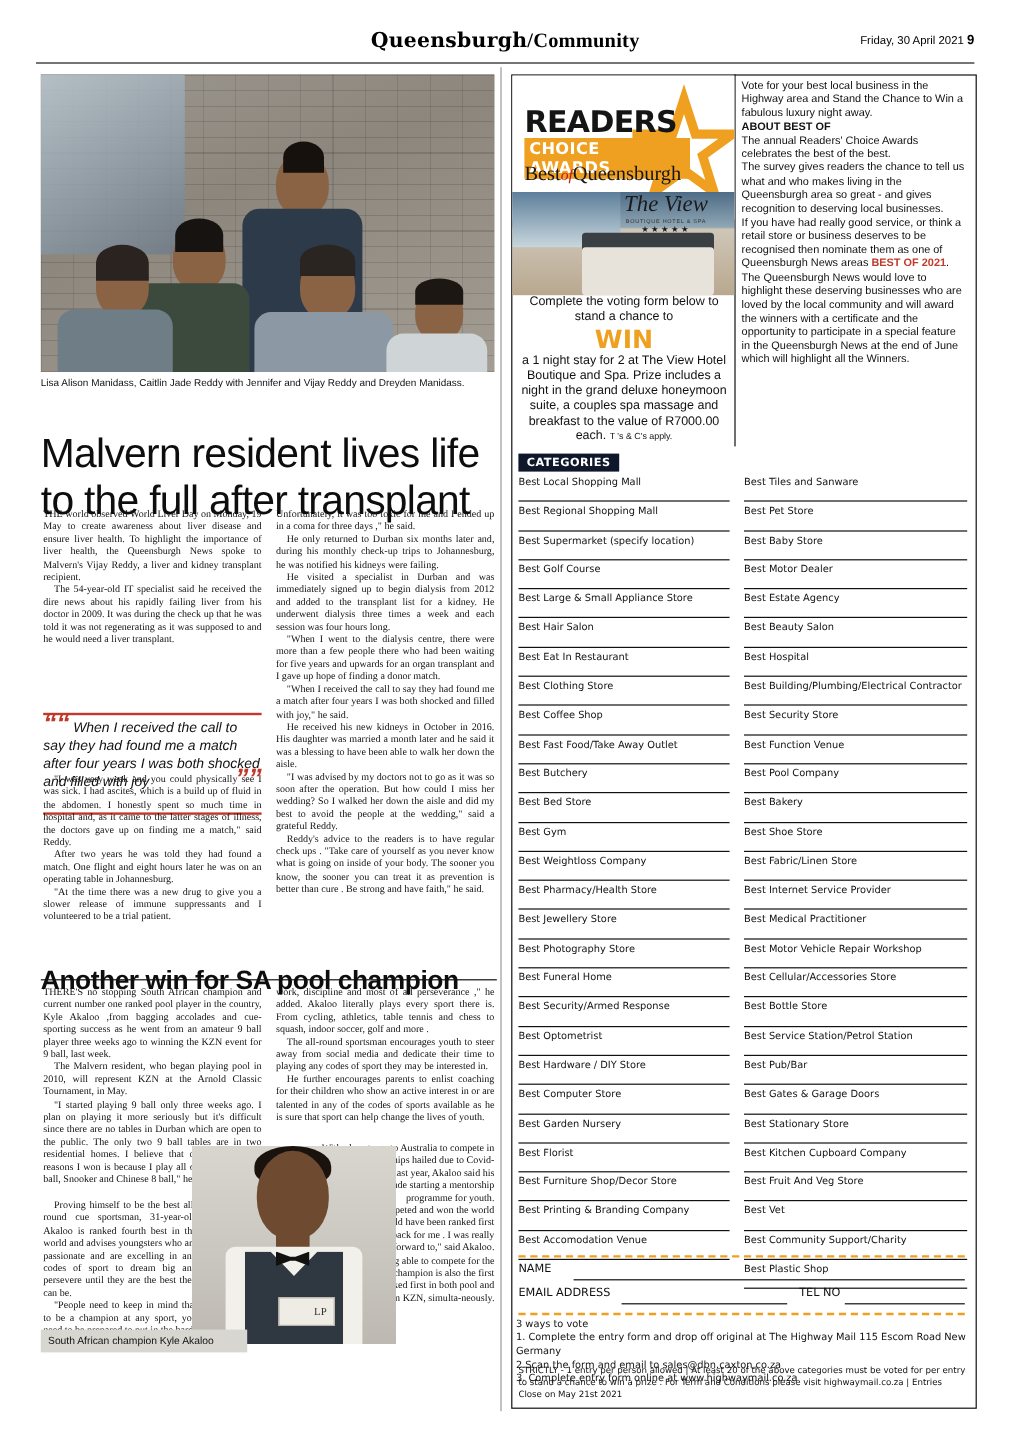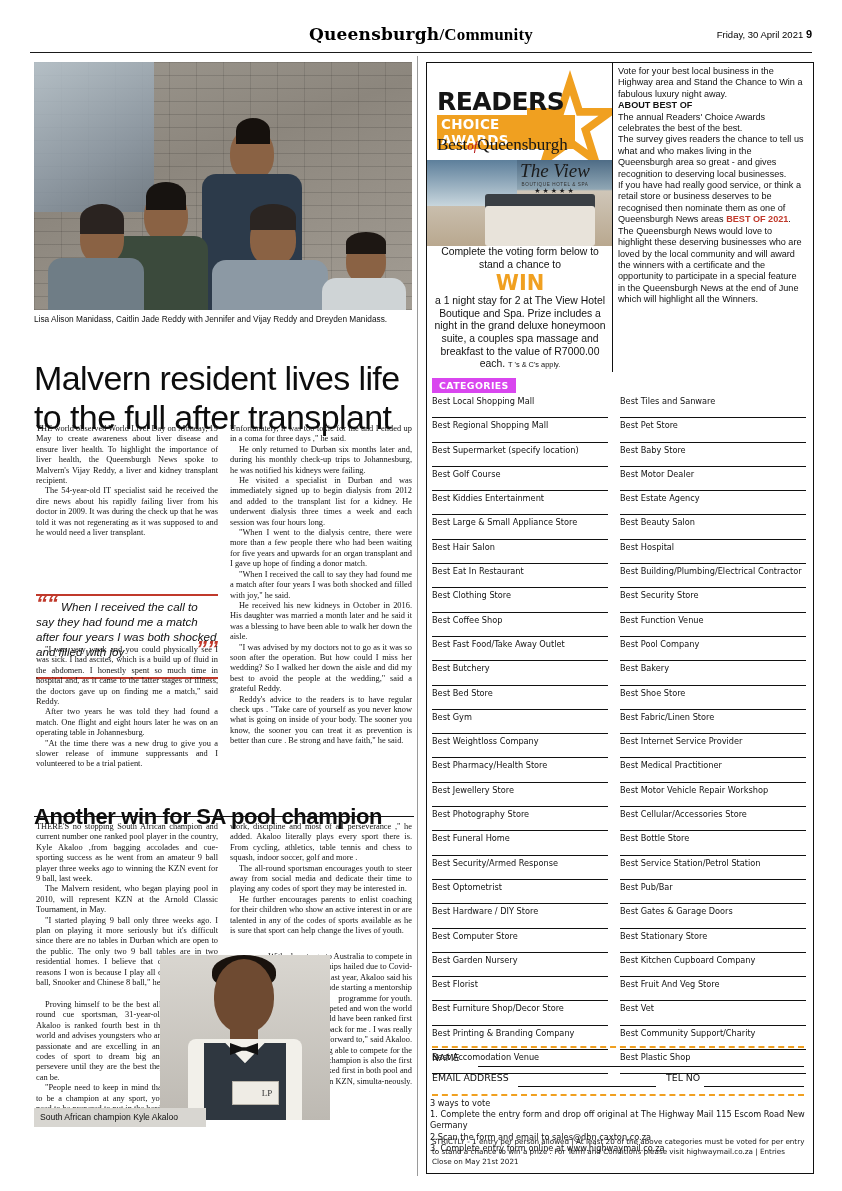--- a/index.html
+++ b/index.html
@@ -106,21 +106,21 @@
 
   .rightcopy{position:absolute;left:618px;top:66px;width:188px;
      font-family:"Liberation Sans",sans-serif;font-size:9.1px;line-height:11.4px;color:#111;}
   .rightcopy b{font-weight:bold;}
   .rightcopy .bestof{color:#c0392b;font-weight:bold;}
 
   
   .dash{position:absolute;height:0;border-top:2px dashed #f0a020;}
 
   
-  .cattag{position:absolute;left:432px;top:378px;background:#d946ef;color:#fff;
+  .cattag{position:absolute;left:432px;top:378px;background:#0f172a;color:#fff;
      font-family:"DejaVu Sans",sans-serif;font-weight:bold;font-size:9.4px;letter-spacing:.4px;padding:2px 7px;}
   .catcol{position:absolute;font-family:"DejaVu Sans",sans-serif;font-size:8.2px;color:#111;}
   .catcolL{left:432px;top:394px;width:176px;}
   .catcolR{left:620px;top:394px;width:186px;}
   .catrow{height:23.3px;border-bottom:1px solid #111;position:relative;}
   .catrow span{position:absolute;left:0;top:2px;}
 
   
   .formbox{position:absolute;left:432px;top:1050px;width:372px;}
   .fld{font-family:"DejaVu Sans",sans-serif;font-size:9.4px;color:#111;position:relative;height:20px;}
@@ -282,23 +282,20 @@
         <span>Best Local Shopping Mall</span>
       </div>
       <div class="catrow">
         <span>Best Regional Shopping Mall</span>
       </div>
       <div class="catrow">
         <span>Best Supermarket (specify location)</span>
       </div>
       <div class="catrow">
         <span>Best Golf Course</span>
-      </div>
-      <div class="catrow">
-        <span>Best Kiddies Entertainment</span>
       </div>
       <div class="catrow">
         <span>Best Large &amp; Small Appliance Store</span>
       </div>
       <div class="catrow">
         <span>Best Hair Salon</span>
       </div>
       <div class="catrow">
         <span>Best Eat In Restaurant</span>
       </div>

